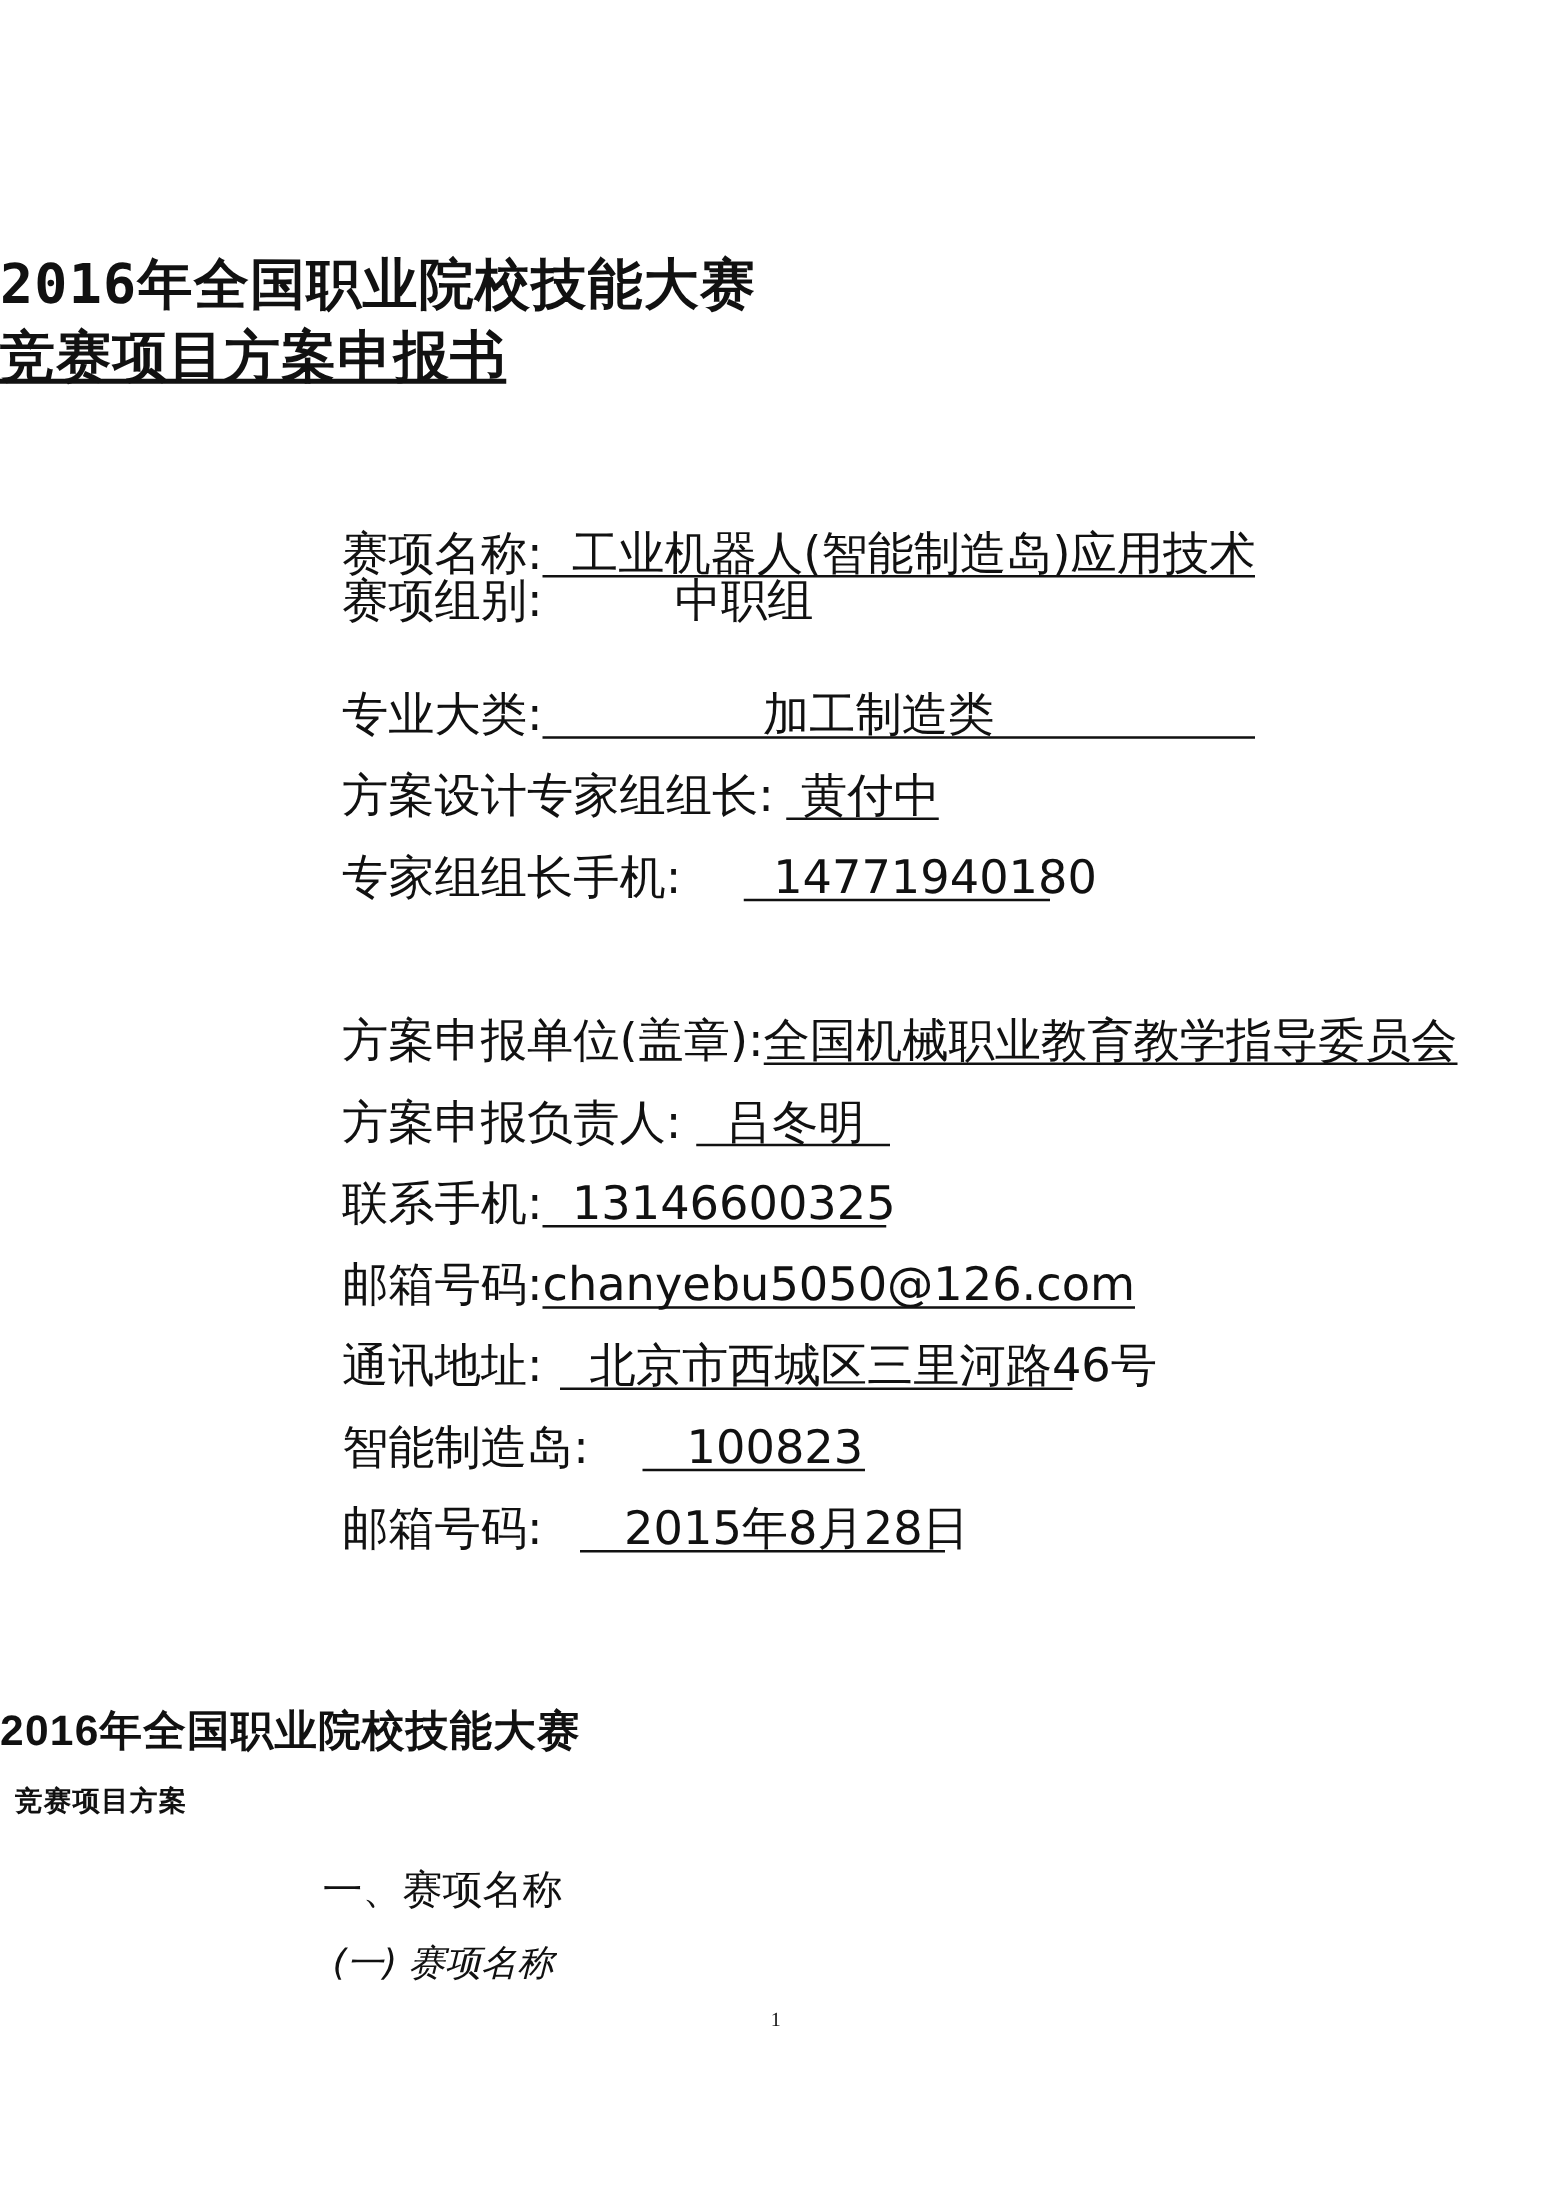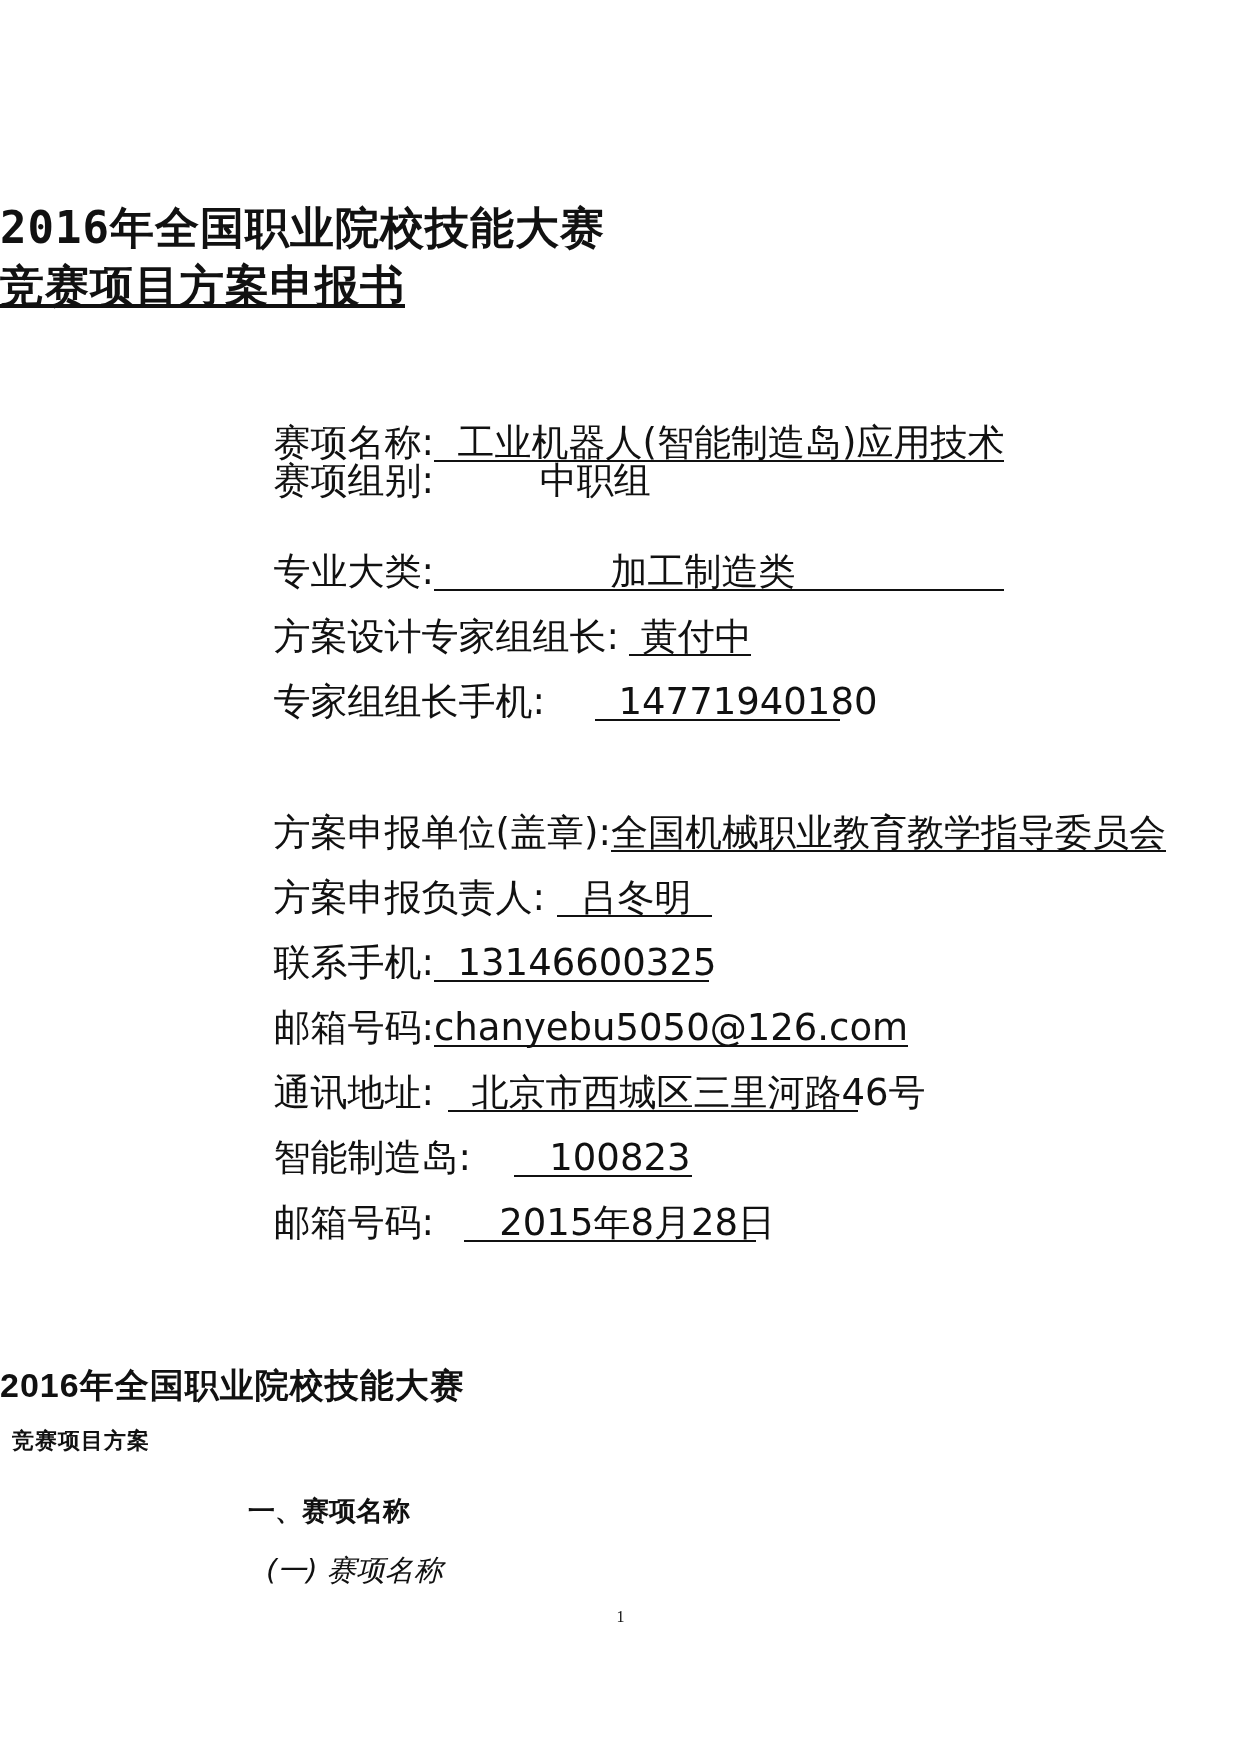--- a/index.html
+++ b/index.html
@@ -6,21 +6,21 @@
     body { width: 1241px; height: 1754px; position: relative; overflow: hidden; color: #111; font-family: "DejaVu Sans", sans-serif; }
     .title { position: absolute; left: 0; width: 1241px; text-align: left; font-weight: bold; letter-spacing: 1px; }
     .t1 { top: 200px; font-size: 44px; line-height: 56px; font-family: "DejaVu Sans Mono", "DejaVu Sans", sans-serif; }
     .t2 { top: 258px; font-size: 44px; line-height: 56px; text-decoration: underline; }
     .row { position: absolute; left: 250px; font-size: 37px; line-height: 40px; white-space: pre; }
     .lbl { display: inline-block; }
     .val { display: inline-block; border-bottom: 2px solid #111; line-height: 34px; }
     .val.plain { border-bottom: none; }
     .t3 { top: 1362px; font-size: 34px; line-height: 46px; font-family: "Liberation Sans", sans-serif; }
     .t4 { top: 1418px; font-size: 22px; line-height: 46px; font-family: "Liberation Sans", sans-serif; padding-left: 12px; }
-    .h1 { position: absolute; left: 248px; top: 1490px; font-size: 27px; font-weight: bold; line-height: 42px; }
+    .h1 { position: absolute; left: 258px; top: 1490px; font-size: 32px; font-weight: normal; line-height: 42px; }
     .h2 { position: absolute; left: 266px; top: 1550px; font-size: 29px; line-height: 40px; font-style: italic; }
     .pagenum { position: absolute; left: 0; width: 1241px; top: 1608px; text-align: center; font-size: 16px; font-family: "Liberation Serif", serif; }
   </style>
 </head>
 <body>
 
 <div class="title t1">2016年全国职业院校技能大赛</div>
 <div class="title t2">竞赛项目方案申报书</div>
 
 <div class="row" style="top:383px">

